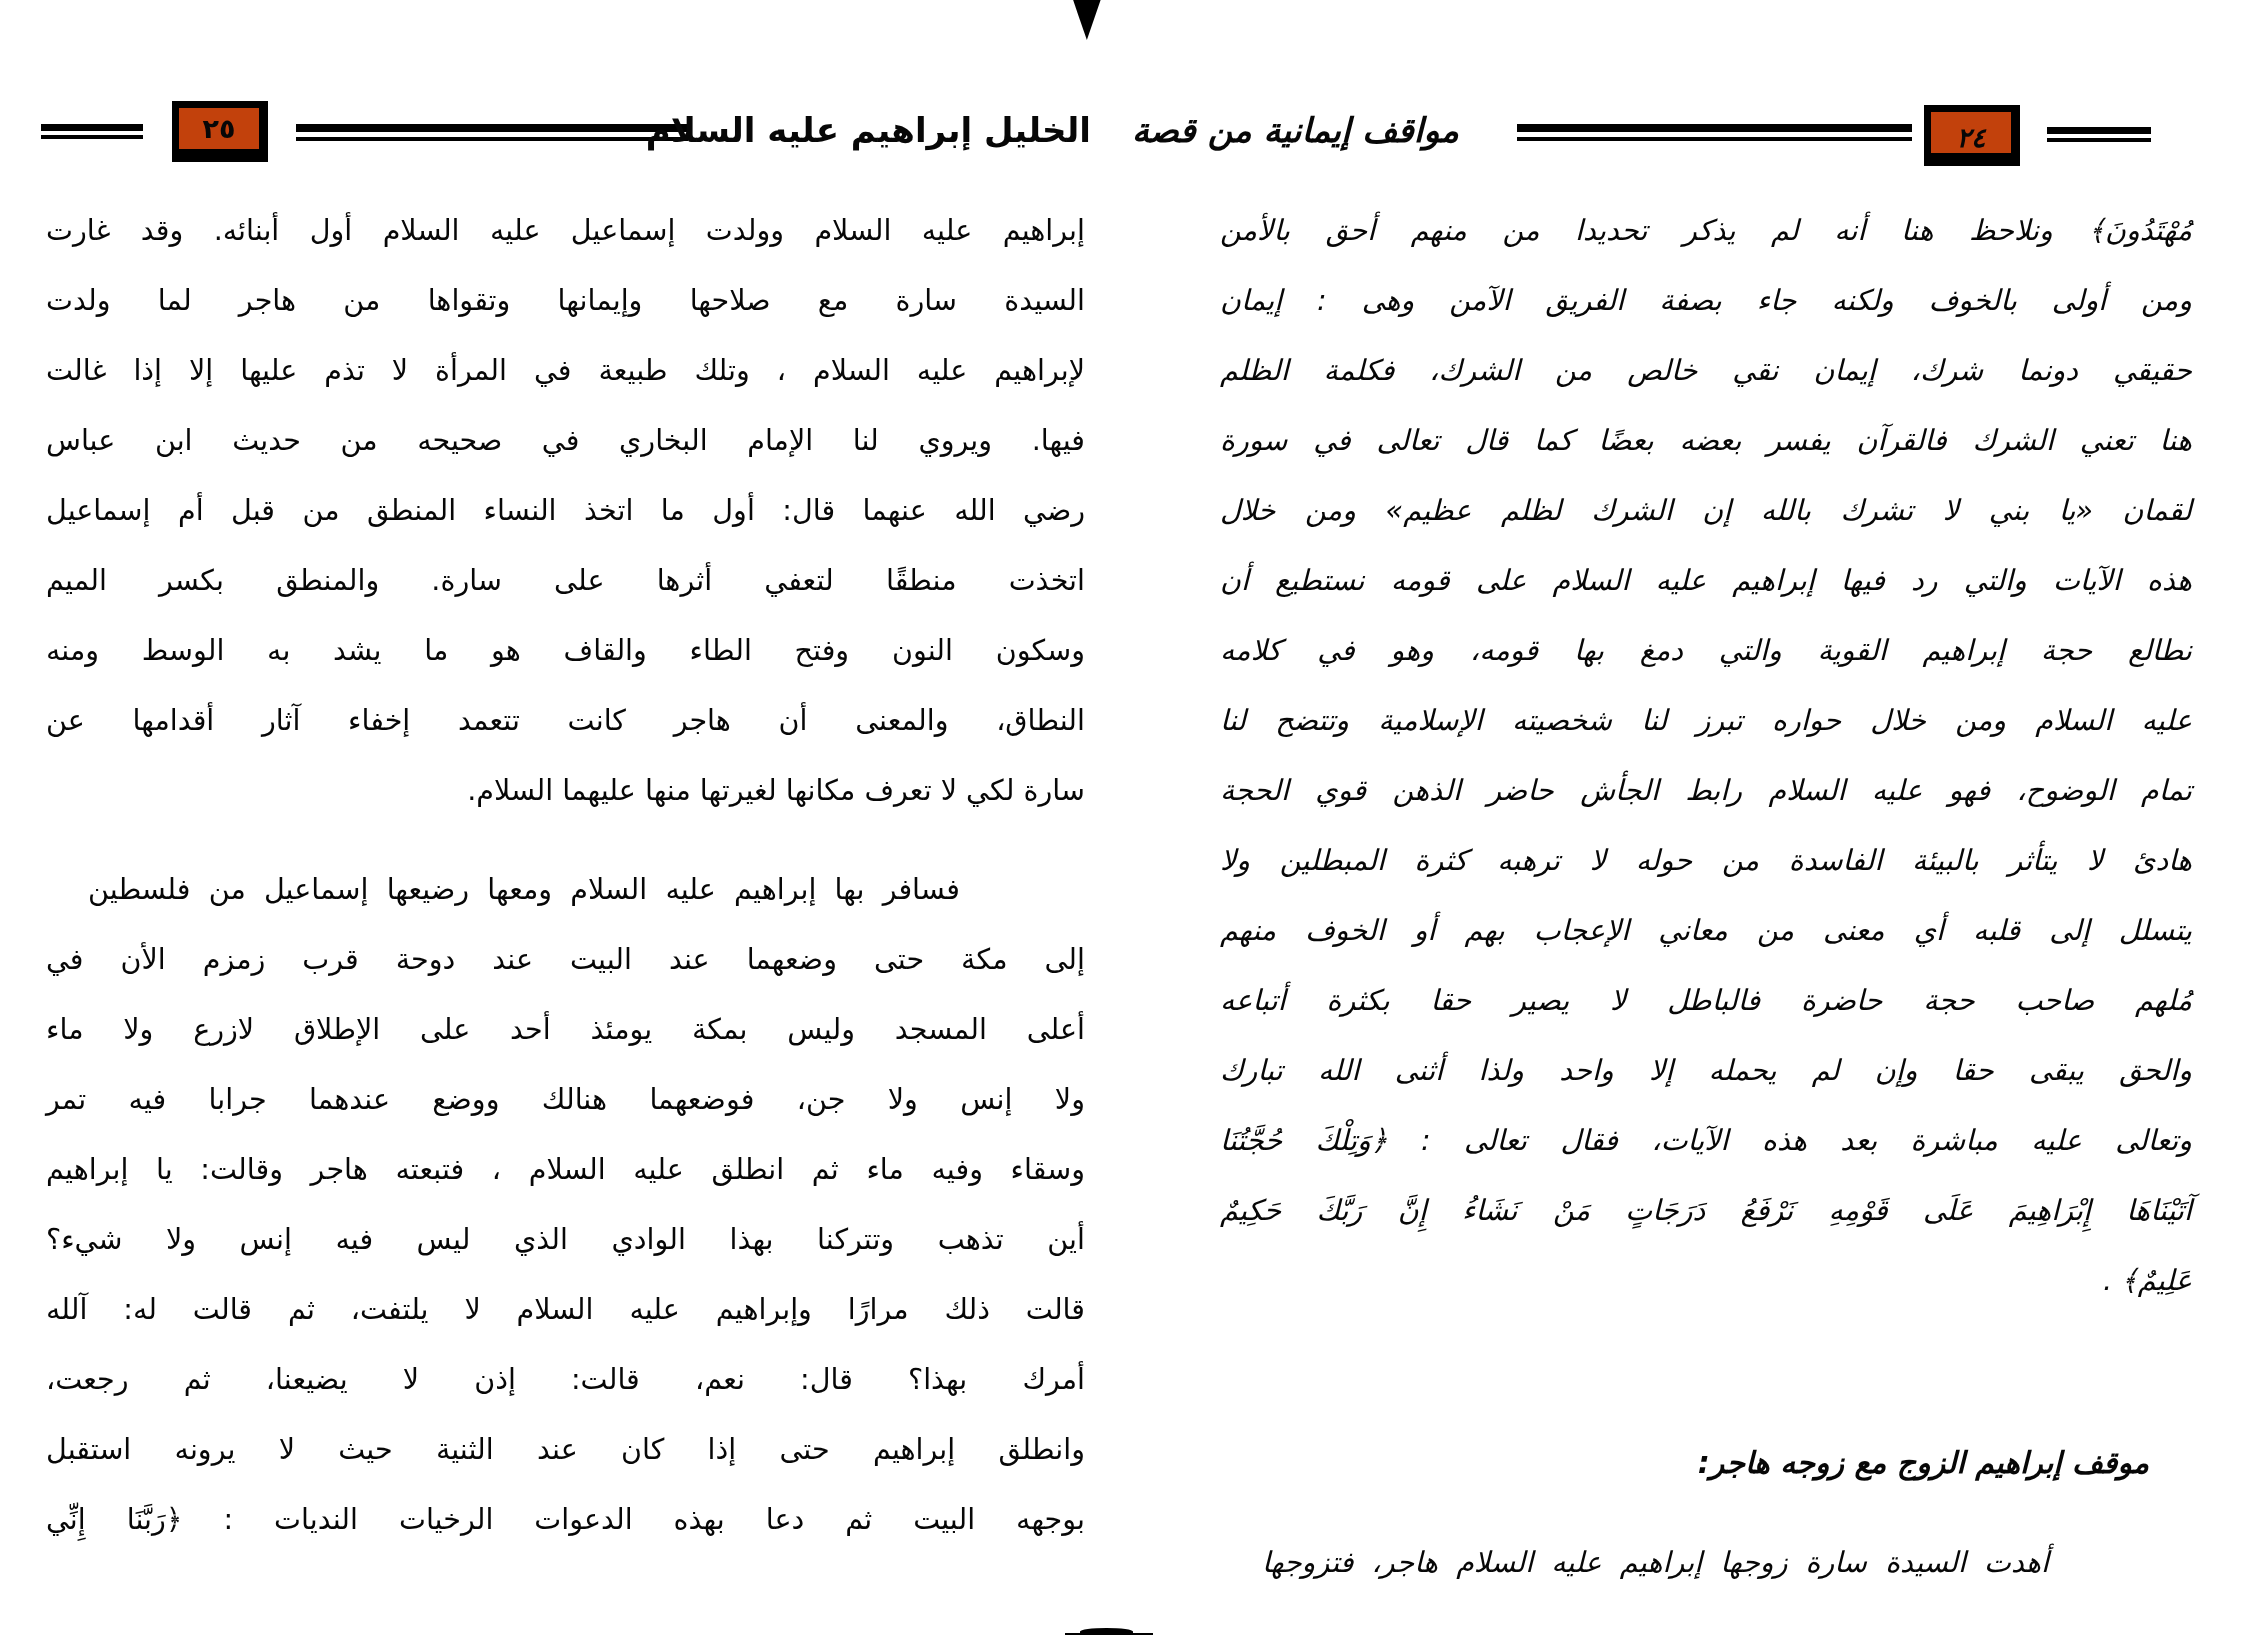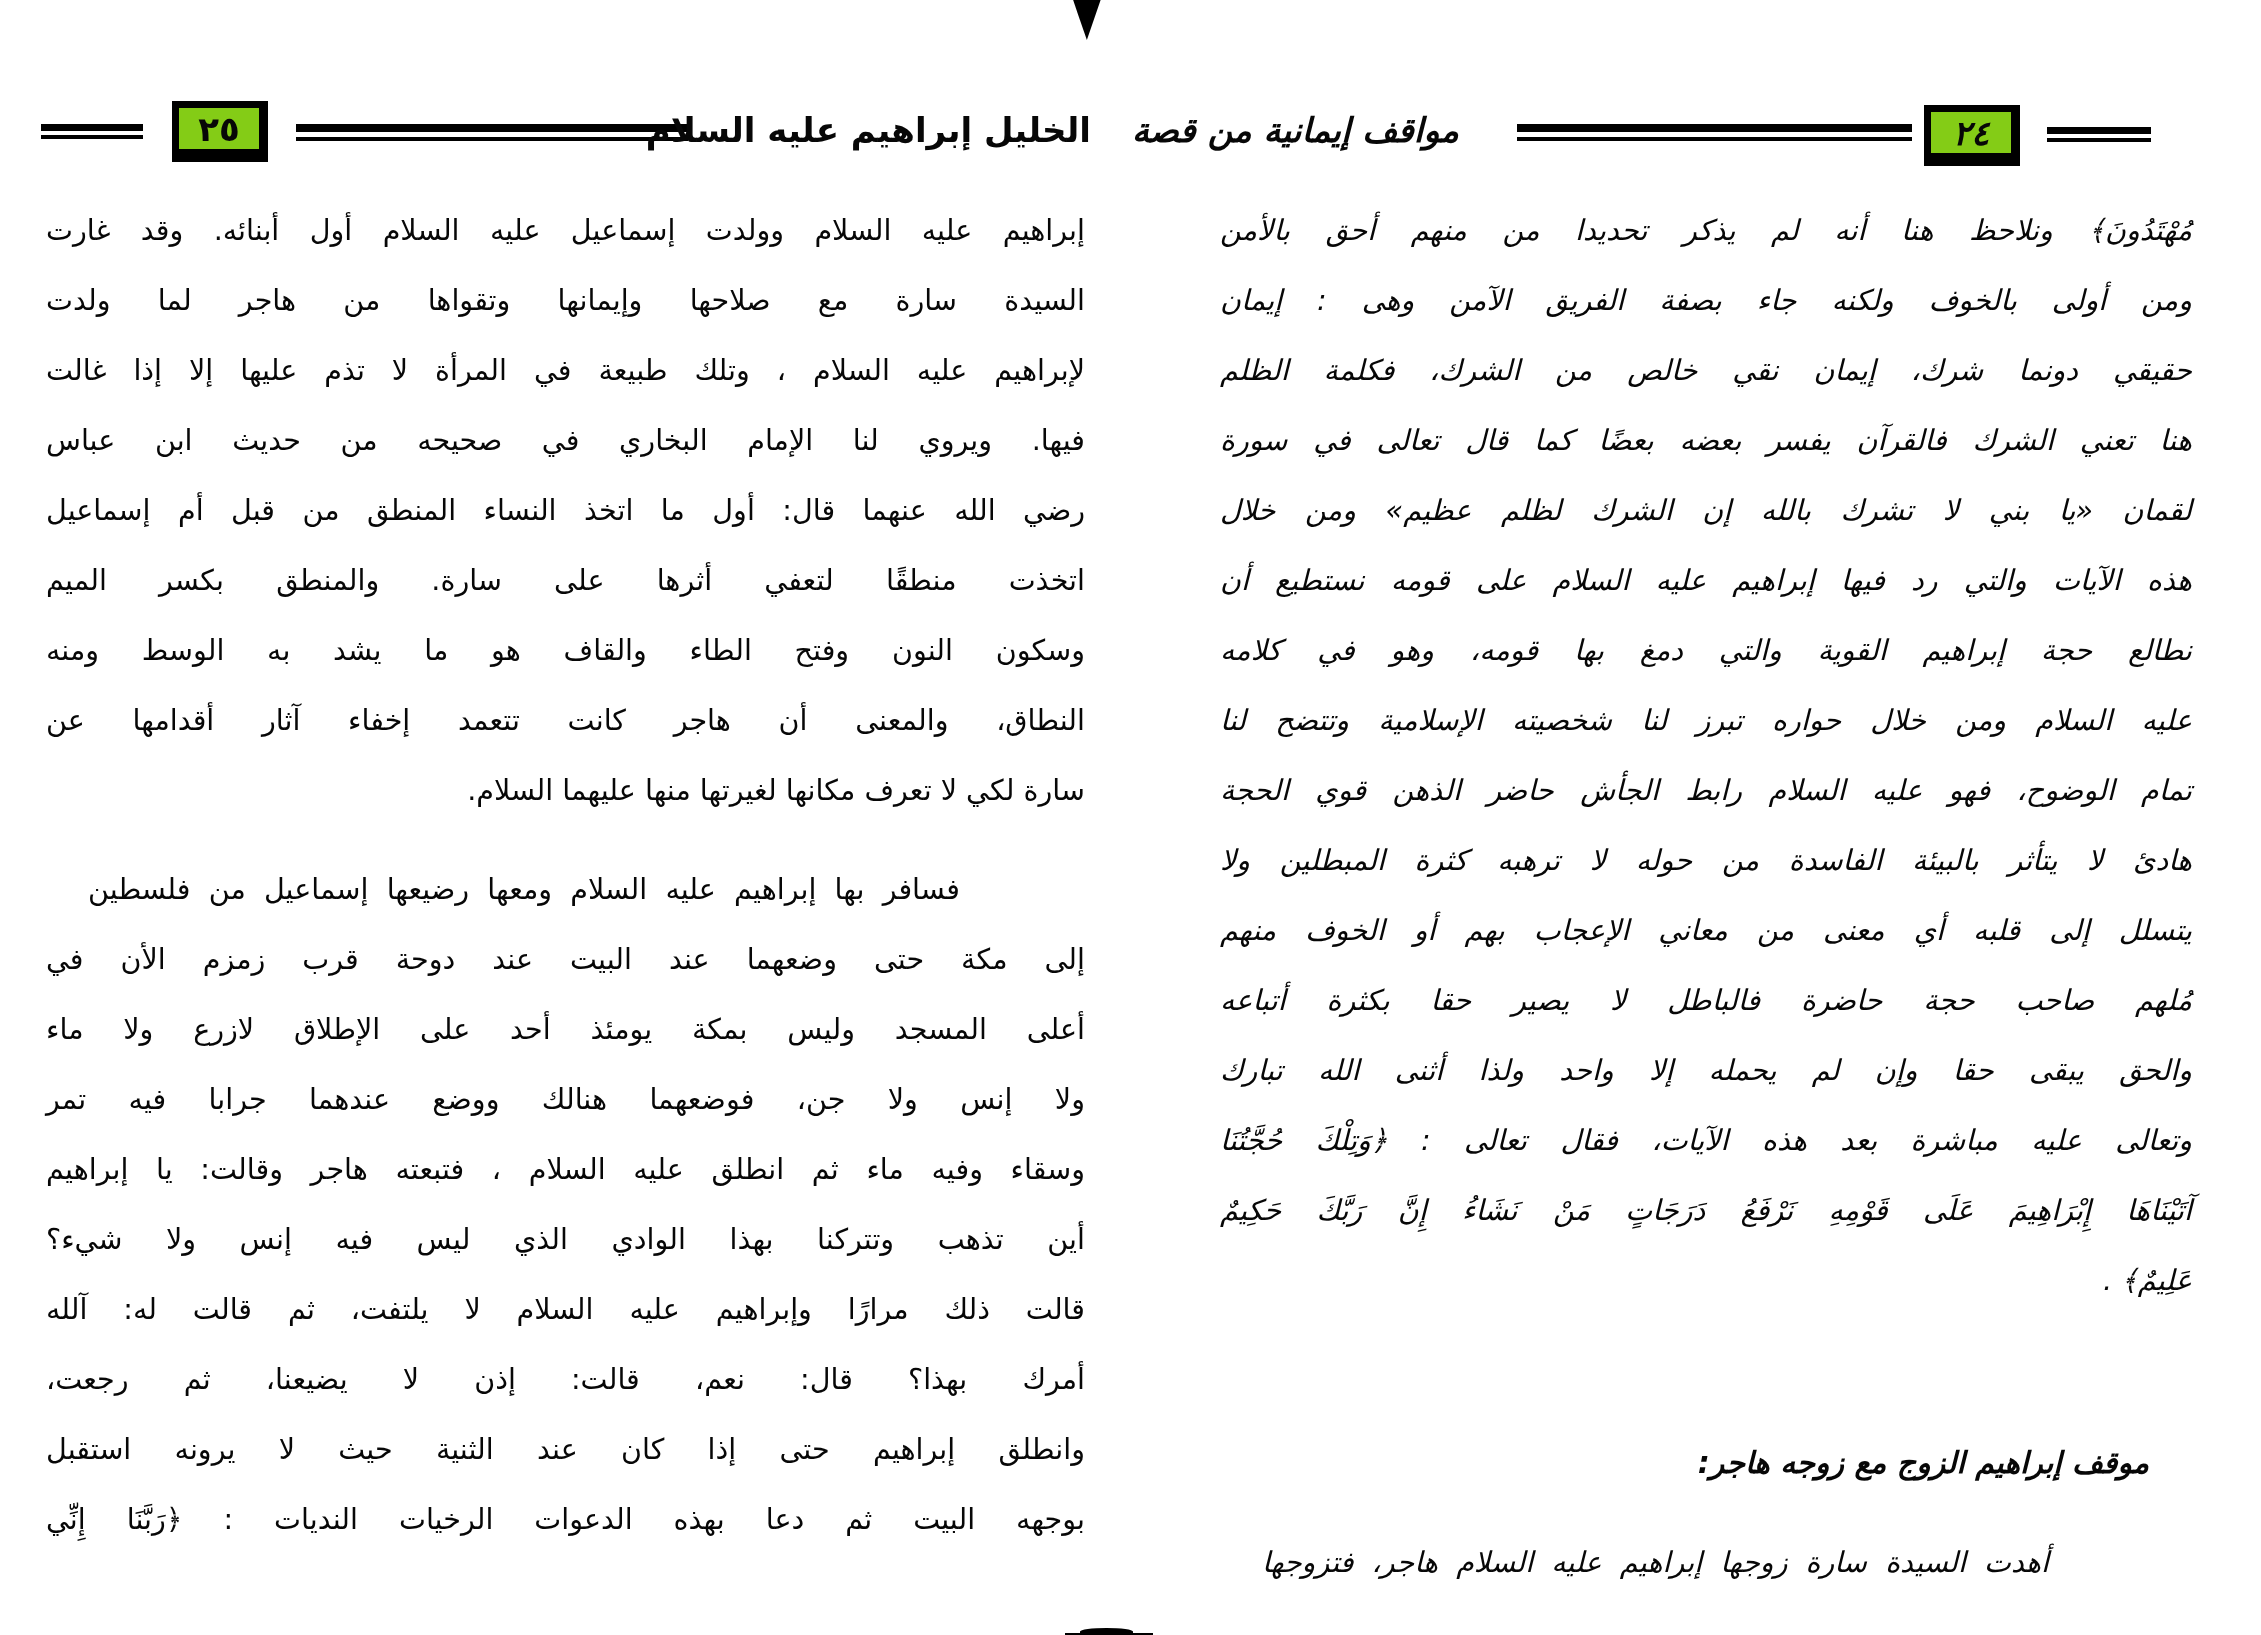--- a/index.html
+++ b/index.html
@@ -29,22 +29,22 @@
     border-bottom: 4.1px solid #000;
   }
 
   .pagenum-box {
     position: absolute;
     width: 96px; height: 61px;
     border: 7.1px solid #000;
     border-bottom: 13.3px solid #000;
     border-right: 9.7px solid #000;
     display: flex; align-items: center; justify-content: center;
-    font-size: 34px; font-weight: bold;
-    background: #84cc16;
+    font-size: 27px; font-weight: bold;
+    background: #c2410c;
   }
 
   .run-title {
     position: absolute;
     top: 97px; height: 65px;
     direction: rtl;
     display: flex; align-items: center; justify-content: flex-start;
     font-size: 34px; font-weight: bold;
     white-space: nowrap;
   }
@@ -132,21 +132,21 @@
     <div class="bline">أمرك بهذا؟ قال: نعم، قالت: إذن لا يضيعنا، ثم رجعت،</div>
     <div class="bline">وانطلق إبراهيم حتى إذا كان عند الثنية حيث لا يرونه استقبل</div>
     <div class="bline">بوجهه البيت ثم دعا بهذه الدعوات الرخيات النديات : ﴿رَبَّنَا إِنِّي</div>
   </div>
 </div>
 
 <div class="page" id="page-right">
 
   <div class="run-title" style="left:69px; width:260px;">مواقف إيمانية من قصة</div>
   <div class="hdr-rule" style="left:387px; top:124px; width:395px;"></div>
-  <div class="pagenum-box" style="left:794px; top:105px;">
+  <div class="pagenum-box" style="left:794px; top:105px;align-items:flex-end;">
     <span>٢٤</span>
   </div>
   <div class="hdr-rule short" style="left:917px; top:127px; width:104px;"></div>
 
   <div class="text-col" style="left:90px; width:972px;">
     <div class="bline">مُهْتَدُونَ﴾ ونلاحظ هنا أنه لم يذكر تحديدا من منهم أحق بالأمن</div>
     <div class="bline">ومن أولى بالخوف ولكنه جاء بصفة الفريق الآمن وهى : إيمان</div>
     <div class="bline">حقيقي دونما شرك، إيمان نقي خالص من الشرك، فكلمة الظلم</div>
     <div class="bline">هنا تعني الشرك فالقرآن يفسر بعضه بعضًا كما قال تعالى في سورة</div>
     <div class="bline">لقمان «يا بني لا تشرك بالله إن الشرك لظلم عظيم» ومن خلال</div>

